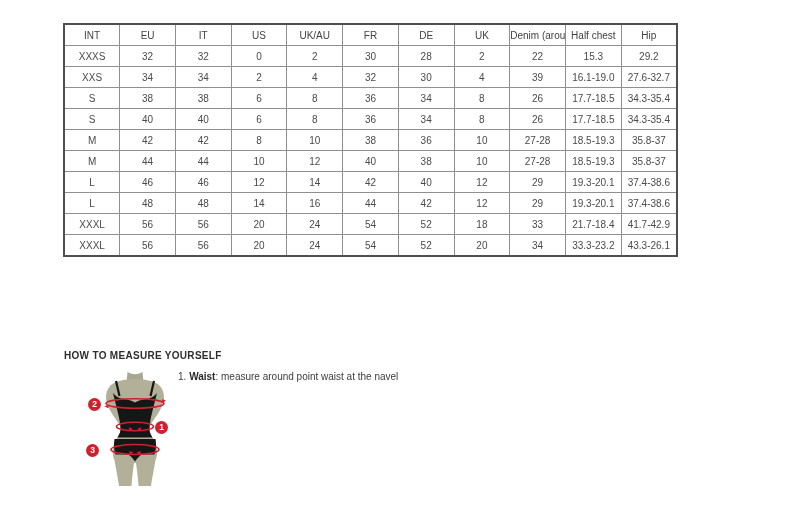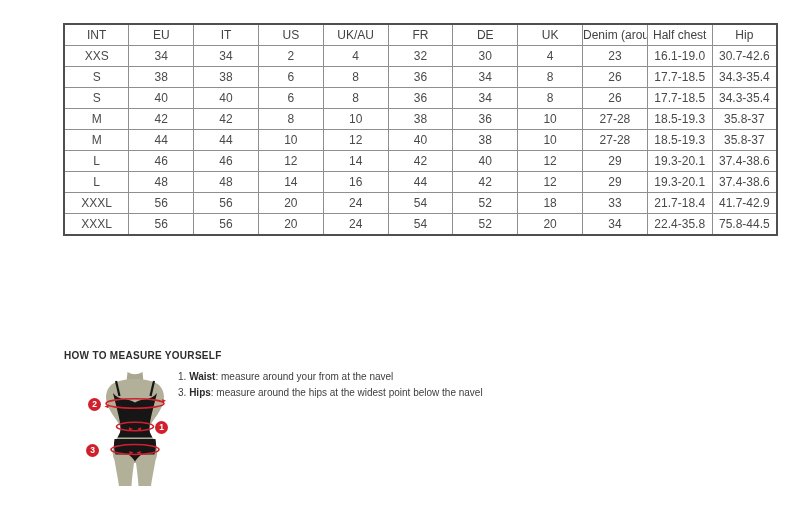--- a/index.html
+++ b/index.html
@@ -7,25 +7,25 @@
     width: 798px; height: 519px;
     background: #ffffff;
     font-family: "Liberation Sans", sans-serif;
     position: relative;
     overflow: hidden;
   }
 
   
   .size-table {
     position: absolute; left: 63px; top: 23px;
-    width: 715px;
+    width: 615px;
     border-collapse: collapse;
     table-layout: fixed;
     border: 2px solid #4f4f4f;
-    font-size: 12px;
+    font-size: 10px;
     color: #4a4a4a;
   }
   .size-table th, .size-table td {
     border: 1px solid #8f8f8f;
     height: 20px;
     padding: 0;
     text-align: center;
     vertical-align: middle;
     font-weight: 400;
     white-space: nowrap;
@@ -81,31 +81,44 @@
           <th>FR</th>
           <th>DE</th>
           <th>UK</th>
           <th>Denim (around)</th>
           <th>Half chest</th>
           <th>Hip</th>
         </tr>
     </thead>
     <tbody id="table-body">
         <tr>
+          <td>XXXS</td>
+          <td>32</td>
+          <td>32</td>
+          <td>0</td>
+          <td>2</td>
+          <td>30</td>
+          <td>28</td>
+          <td>2</td>
+          <td>22</td>
+          <td>15.3</td>
+          <td>29.2</td>
+        </tr>
+        <tr>
           <td>XXS</td>
           <td>34</td>
           <td>34</td>
           <td>2</td>
           <td>4</td>
           <td>32</td>
           <td>30</td>
           <td>4</td>
-          <td>23</td>
+          <td>39</td>
           <td>16.1-19.0</td>
-          <td>30.7-42.6</td>
+          <td>27.6-32.7</td>
         </tr>
         <tr>
           <td>S</td>
           <td>38</td>
           <td>38</td>
           <td>6</td>
           <td>8</td>
           <td>36</td>
           <td>34</td>
           <td>8</td>
@@ -194,22 +207,22 @@
         <tr>
           <td>XXXL</td>
           <td>56</td>
           <td>56</td>
           <td>20</td>
           <td>24</td>
           <td>54</td>
           <td>52</td>
           <td>20</td>
           <td>34</td>
-          <td>22.4-35.8</td>
-          <td>75.8-44.5</td>
+          <td>33.3-23.2</td>
+          <td>43.3-26.1</td>
         </tr>
       </tbody>
   </table>
 
   <div class="measure-title">HOW TO MEASURE YOURSELF</div>
 
   <div class="figure">
     <svg width="100" height="122" viewBox="0 0 100 122">
 
       <path d="M42.5,2 Q50,6.5 57.5,2 L58.5,12 L41.5,12 Z" fill="#a9a78f"></path>
@@ -245,17 +258,16 @@
         <polygon points="48.5,82.6 44.3,80.9 44.6,84.4"></polygon>
         <polygon points="51.5,82.6 55.7,80.9 55.4,84.4"></polygon>
       </g>
     </svg>
     <div class="badge badge-chest">2</div>
     <div class="badge badge-waist">1</div>
     <div class="badge badge-hips">3</div>
   </div>
 
   <div class="steps" id="steps">
-      <div class="step"><span>1. </span><b>Waist</b><span>: measure around your from at the navel</span></div>
-      <div class="step"><span>3. </span><b>Hips</b><span>: measure around the hips at the widest point below the navel</span></div>
+      <div class="step"><span>1. </span><b>Waist</b><span>: measure around point waist at the navel</span></div>
     </div>
 
 </div>
 
 </body></html>

